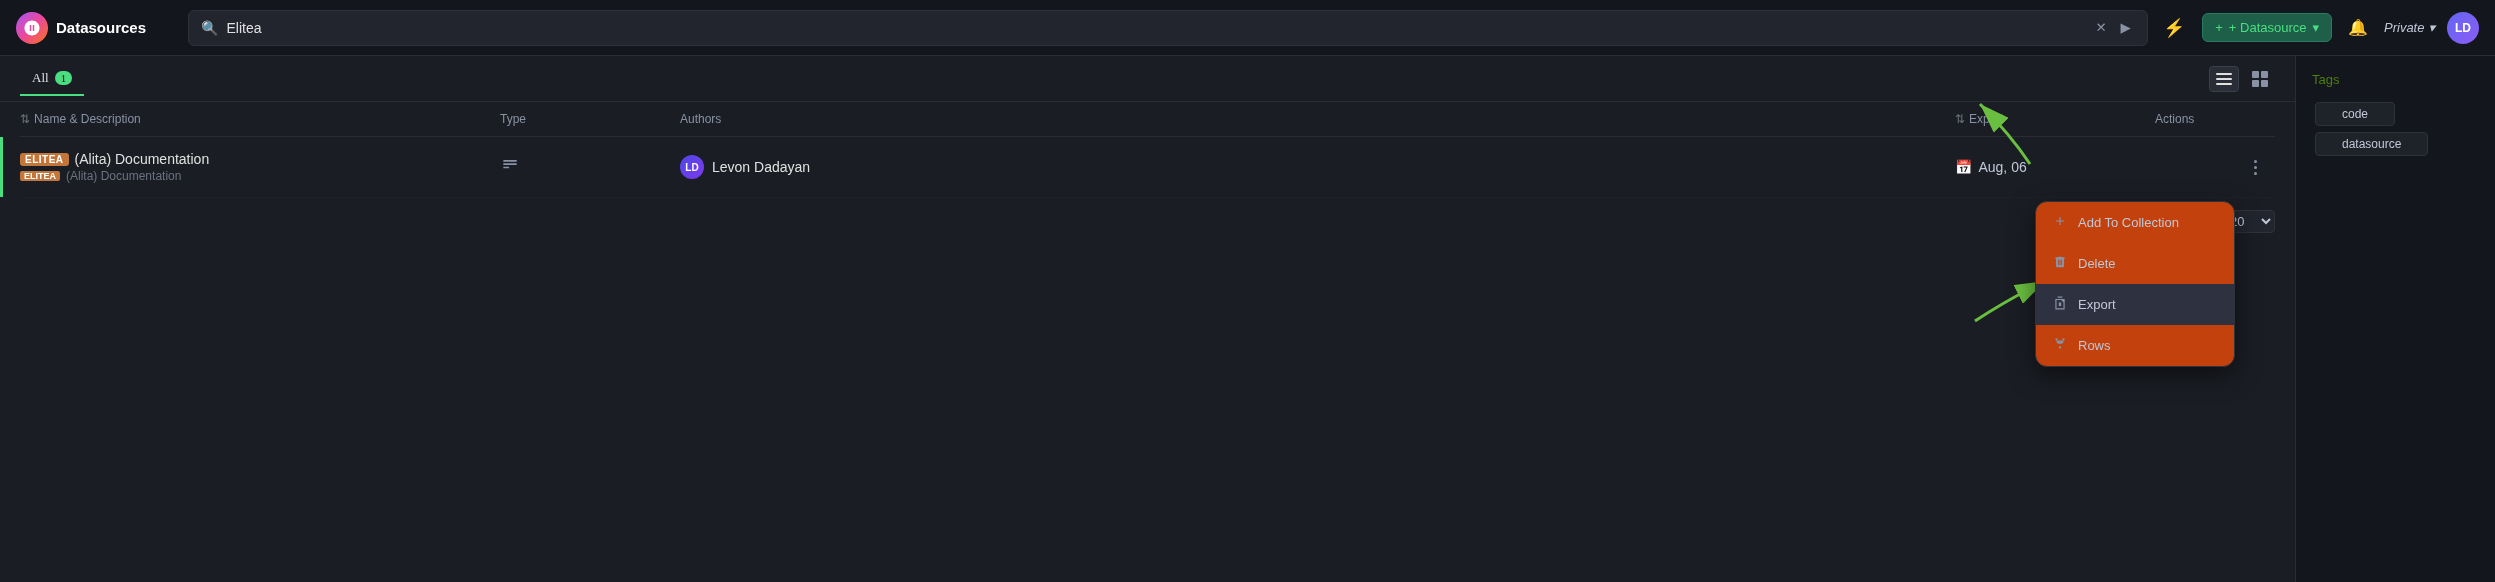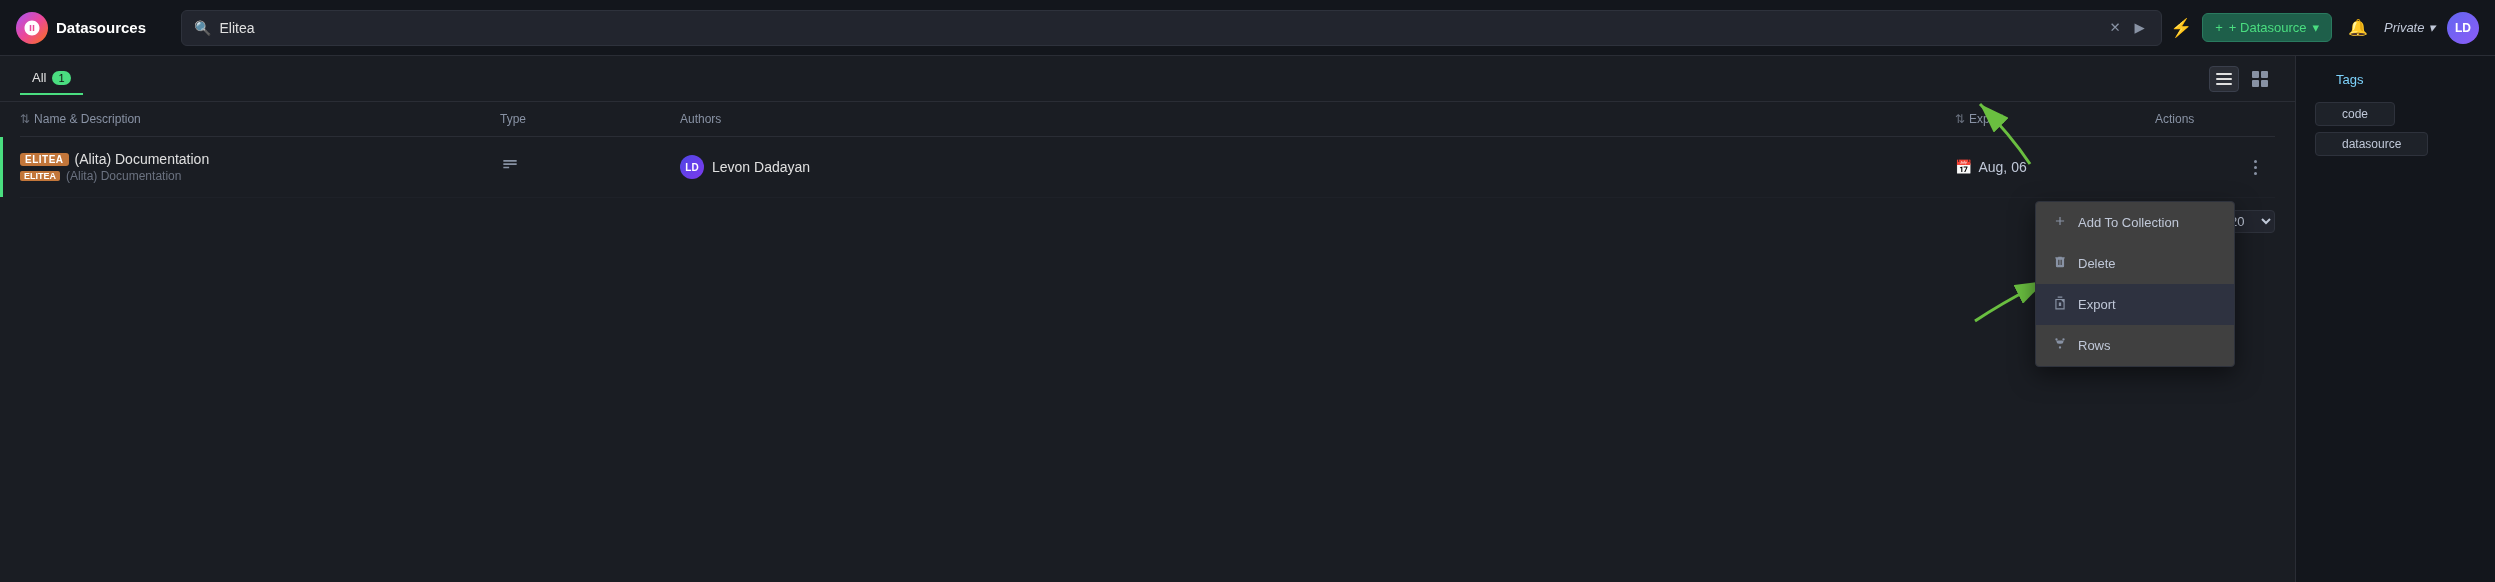--- a/index.html
+++ b/index.html
@@ -13,21 +13,21 @@
       overflow: hidden;
     }
 
     
     .topnav {
       display: flex;
       align-items: center;
       background: #13161c;
       height: 56px;
       padding: 0 16px;
-      gap: 5px;
+      gap: 12px;
       border-bottom: 1px solid #2a2d35;
     }
     .logo-area {
       display: flex;
       align-items: center;
       gap: 8px;
       min-width: 160px;
     }
     .logo-circle {
       width: 32px;
@@ -132,20 +132,21 @@
     }
 
     
     .tabs-row {
       display: flex;
       align-items: center;
       padding: 0 20px;
       border-bottom: 1px solid #2a2d35;
       height: 46px;
       gap: 4px;
+      font-family: Liberation Serif, serif;
     }
     .tab {
       display: flex;
       align-items: center;
       gap: 6px;
       padding: 8px 12px;
       cursor: pointer;
       color: #8892a4;
       border-bottom: 2px solid transparent;
       font-size: 13px;
@@ -339,23 +340,23 @@
       padding: 2px 6px;
       font-size: 13px;
       cursor: pointer;
     }
 
     
     .dropdown-menu {
       position: absolute;
       right: 60px;
       top: 145px;
-      background: #404040;
+      background: #c2410c;
       border: 1px solid #2e323c;
-      border-radius: 4px;
+      border-radius: 12px;
       min-width: 200px;
       box-shadow: 0 8px 24px rgba(0,0,0,0.5);
       z-index: 100;
       overflow: hidden;
     }
     .dropdown-item {
       display: flex;
       align-items: center;
       gap: 10px;
       padding: 12px 16px;
@@ -373,25 +374,24 @@
     }
 
     
     .tags-panel {
       width: 200px;
       background: #13161c;
       border-left: 1px solid #2a2d35;
       padding: 16px;
     }
     .tags-title {
-      color: #7dd3fc;
+      color: #4d7c0f;
       font-size: 13px;
       font-weight: 500;
       margin-bottom: 12px;
-      margin-left: 24px;
     }
     .tag-item {
       display: inline-block;
       background: #1e2229;
       border: 1px solid #2e323c;
       border-radius: 4px;
       padding: 4px 26px;
       font-size: 12px;
       color: #c0c8d8;
       margin: 3px;

